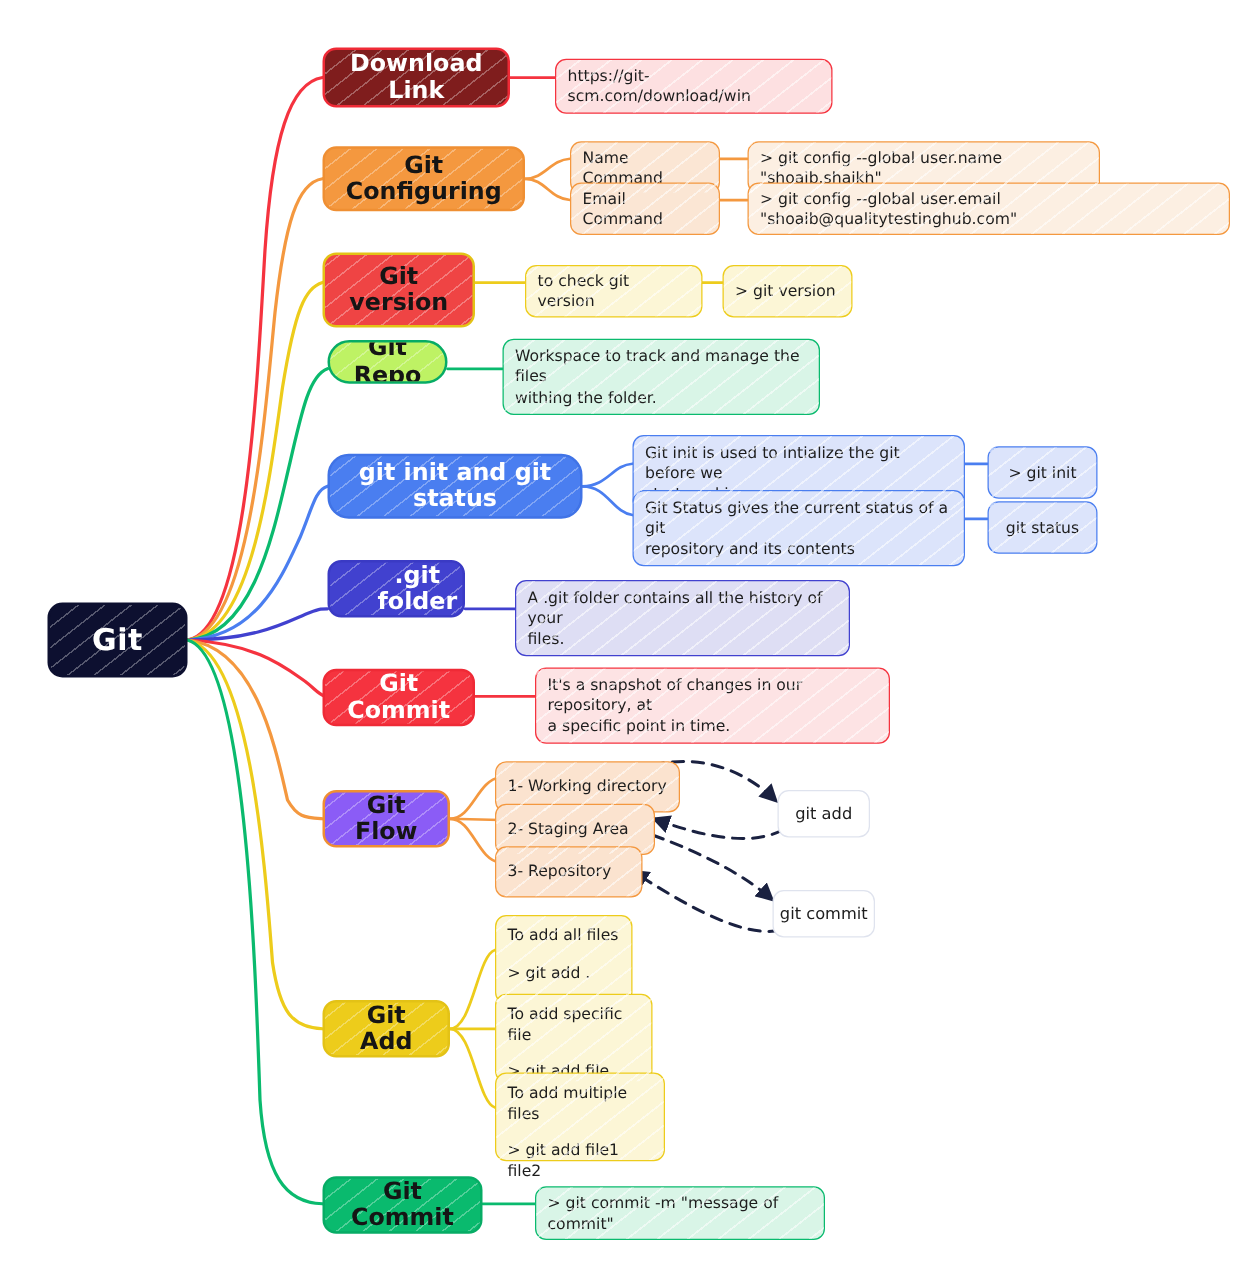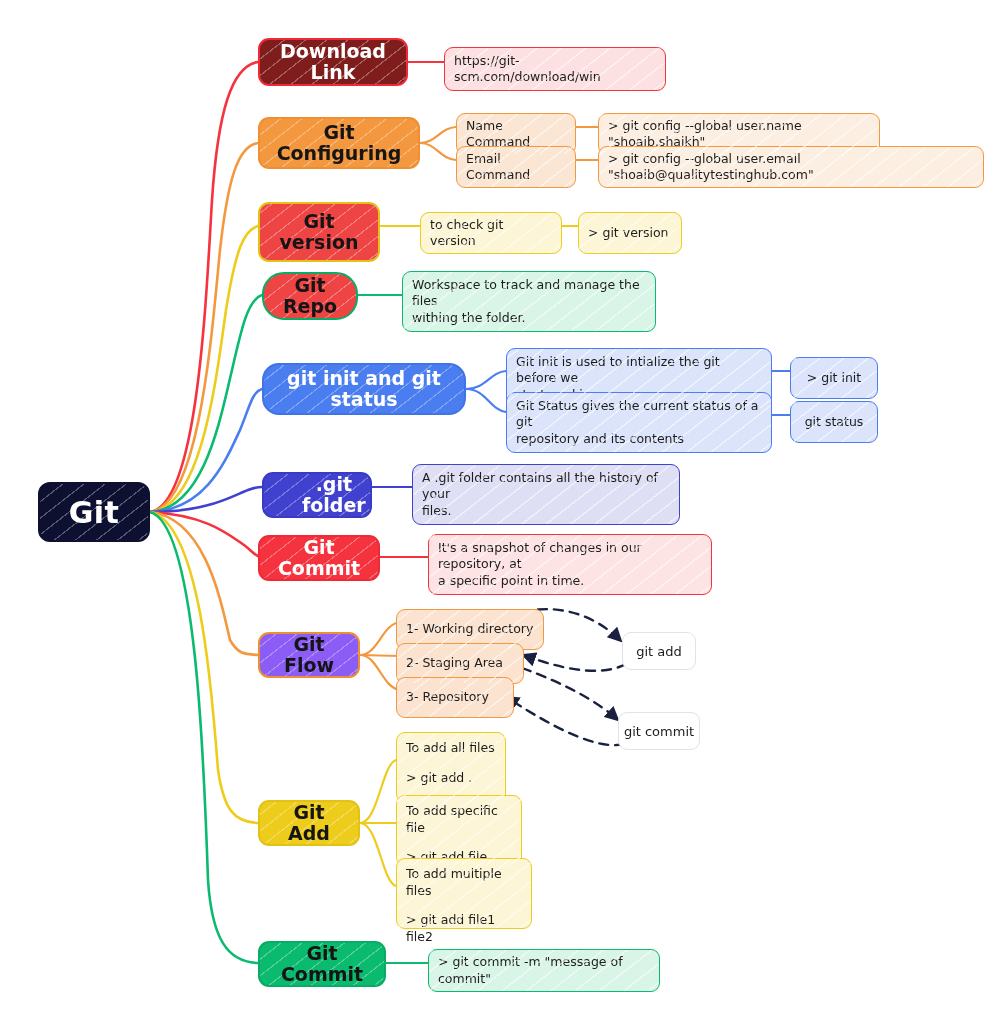--- a/index.html
+++ b/index.html
@@ -19,21 +19,21 @@
       rgba(255,255,255,.30) 5px,rgba(255,255,255,.30) 6.2px,
       rgba(255,255,255,0) 6.2px,rgba(255,255,255,0) 13px);}
   .hatch-soft:after{content:"";position:absolute;inset:0;z-index:1;pointer-events:none;
     background:repeating-linear-gradient(-38deg,
       rgba(255,255,255,0) 0px,rgba(255,255,255,0) 6px,
       rgba(255,255,255,.55) 6px,rgba(255,255,255,.55) 7.4px,
       rgba(255,255,255,0) 7.4px,rgba(255,255,255,0) 15px);}
 
   
   .root{background:#0d1030;border:2px solid #0d1030;border-radius:12px;}
-  .root .txt{color:#ffffff;font-size:30px;font-weight:700;text-align:center;
+  .root .txt{color:#ffffff;font-size:24px;font-weight:700;text-align:center;
              letter-spacing:.5px;padding:0 6px;}
 
   
   .main{border-width:2px;border-style:solid;border-radius:11px;}
   .main .txt{font-size:19px;font-weight:700;text-align:center;padding:0 10px;
              line-height:1.12;}
   .main.dark .txt{color:#151515;}
   .main.light .txt{color:#ffffff;}
 
   
@@ -154,22 +154,22 @@
   </div>
   <div class="leaf hatch-soft" style="position:absolute;left:420px;top:212px;width:122px;height:28px;
        background:#fcf6d6;border-color:#edcc1b;">
     <span class="txt">to check git version</span>
   </div>
   <div class="leaf hatch-soft" style="position:absolute;left:578px;top:212px;width:84px;height:28px;
        background:#fcf6d6;border-color:#edcc1b;">
     <span class="txt">&gt; git version</span>
   </div>
 
-  <div class="node main hatch dark" style="left:262px;top:272px;width:96px;height:48px;
-       background:#ef4444;border-color:#07ac65;border-radius:22px;">
+  <div class="node main hatch dark" style="left:262px;top:272px;width:96px;height:35px;
+       background:#bef264;border-color:#07ac65;border-radius:22px;">
     <span class="txt">Git Repo</span>
   </div>
   <div class="leaf two hatch-soft" style="position:absolute;left:402px;top:271px;width:234px;height:47px;
        background:#d9f5e7;border-color:#0aba6e;">
     <span class="txt">Workspace to track and manage the files
 withing the folder.</span>
   </div>
 
   <div class="node main hatch light" style="left:262px;top:363px;width:204px;height:52px;
        background:#4a7ef0;border-color:#4073e6;border-radius:17px;">
@@ -187,21 +187,21 @@
   </div>
   <div class="leaf hatch-soft" style="position:absolute;left:790px;top:357px;width:68px;height:28px;
        background:#dce4fb;border-color:#4a7ef0;justify-content:center;">
     <span class="txt">&gt; git init</span>
   </div>
   <div class="leaf hatch-soft" style="position:absolute;left:790px;top:401px;width:68px;height:28px;
        background:#dce4fb;border-color:#4a7ef0;justify-content:center;">
     <span class="txt">git status</span>
   </div>
 
-  <div class="node main hatch light" style="left:262px;top:472px;width:110px;height:46px;
+  <div class="node main hatch light" style="left:262px;top:448px;width:110px;height:46px;
        background:#4141cf;border-color:#3a3ac4;padding-left:28px;">
     <span class="txt">.git folder</span>
   </div>
   <div class="leaf two hatch-soft" style="position:absolute;left:412px;top:464px;width:248px;height:47px;
        background:#dedef4;border-color:#4141cf;">
     <span class="txt">A .git folder contains all the history of your
 files.</span>
   </div>
 
   <div class="node main hatch light" style="left:258px;top:535px;width:122px;height:46px;

